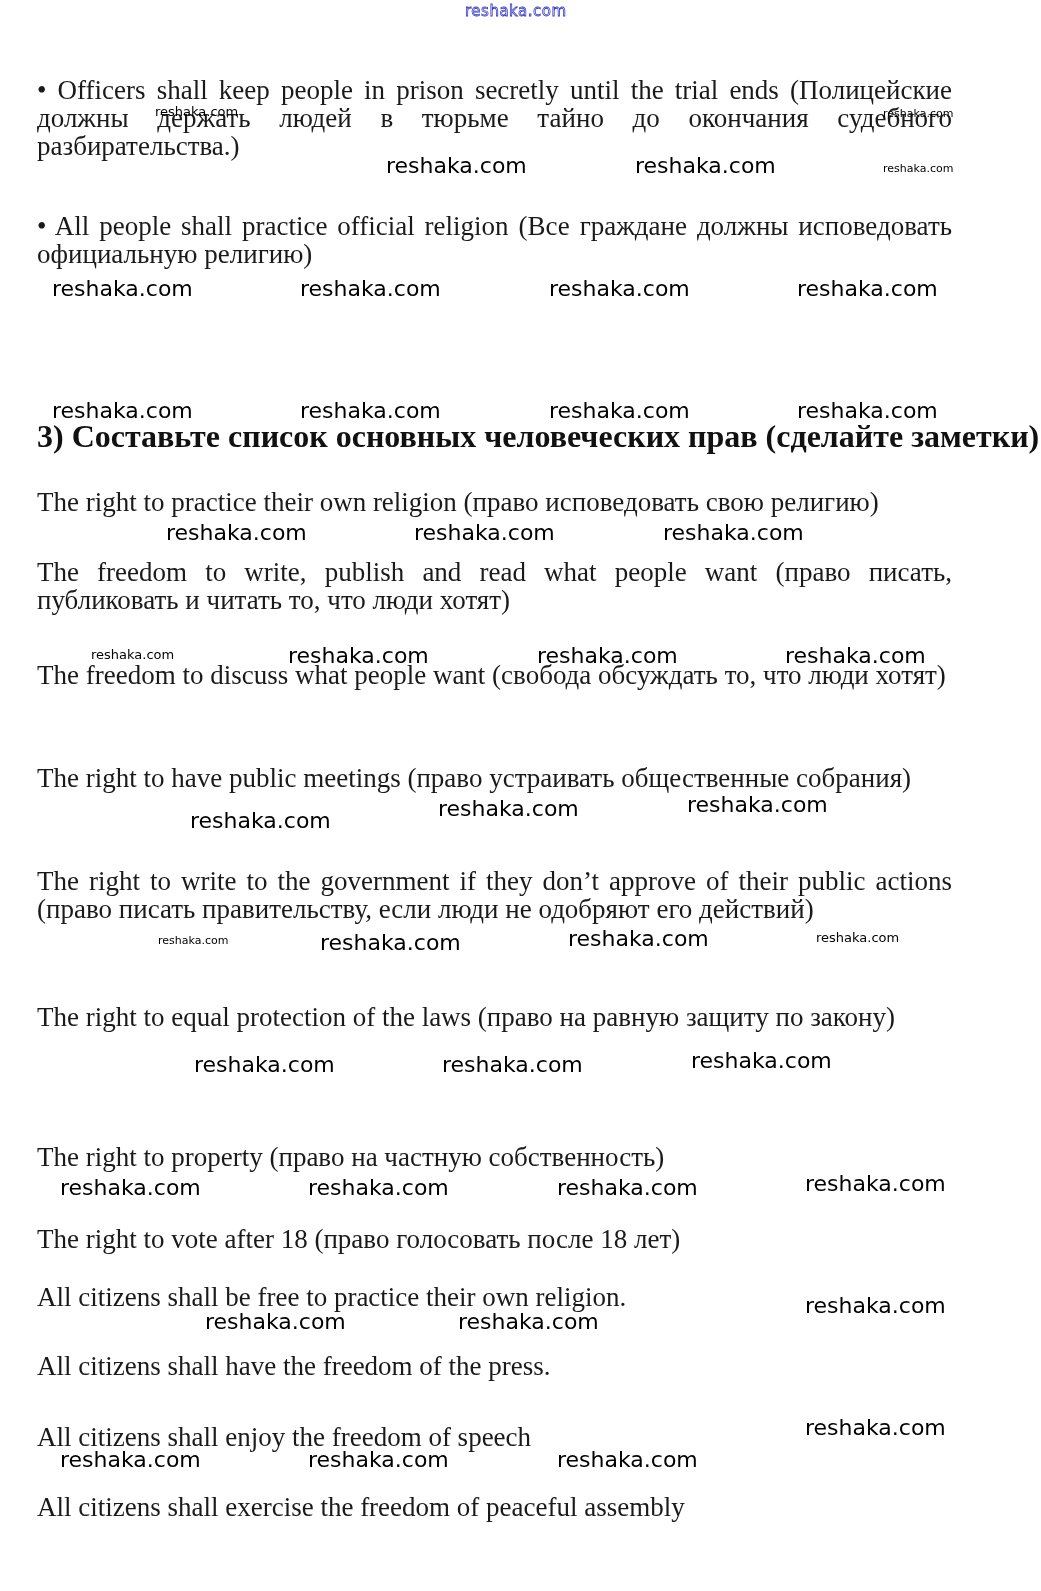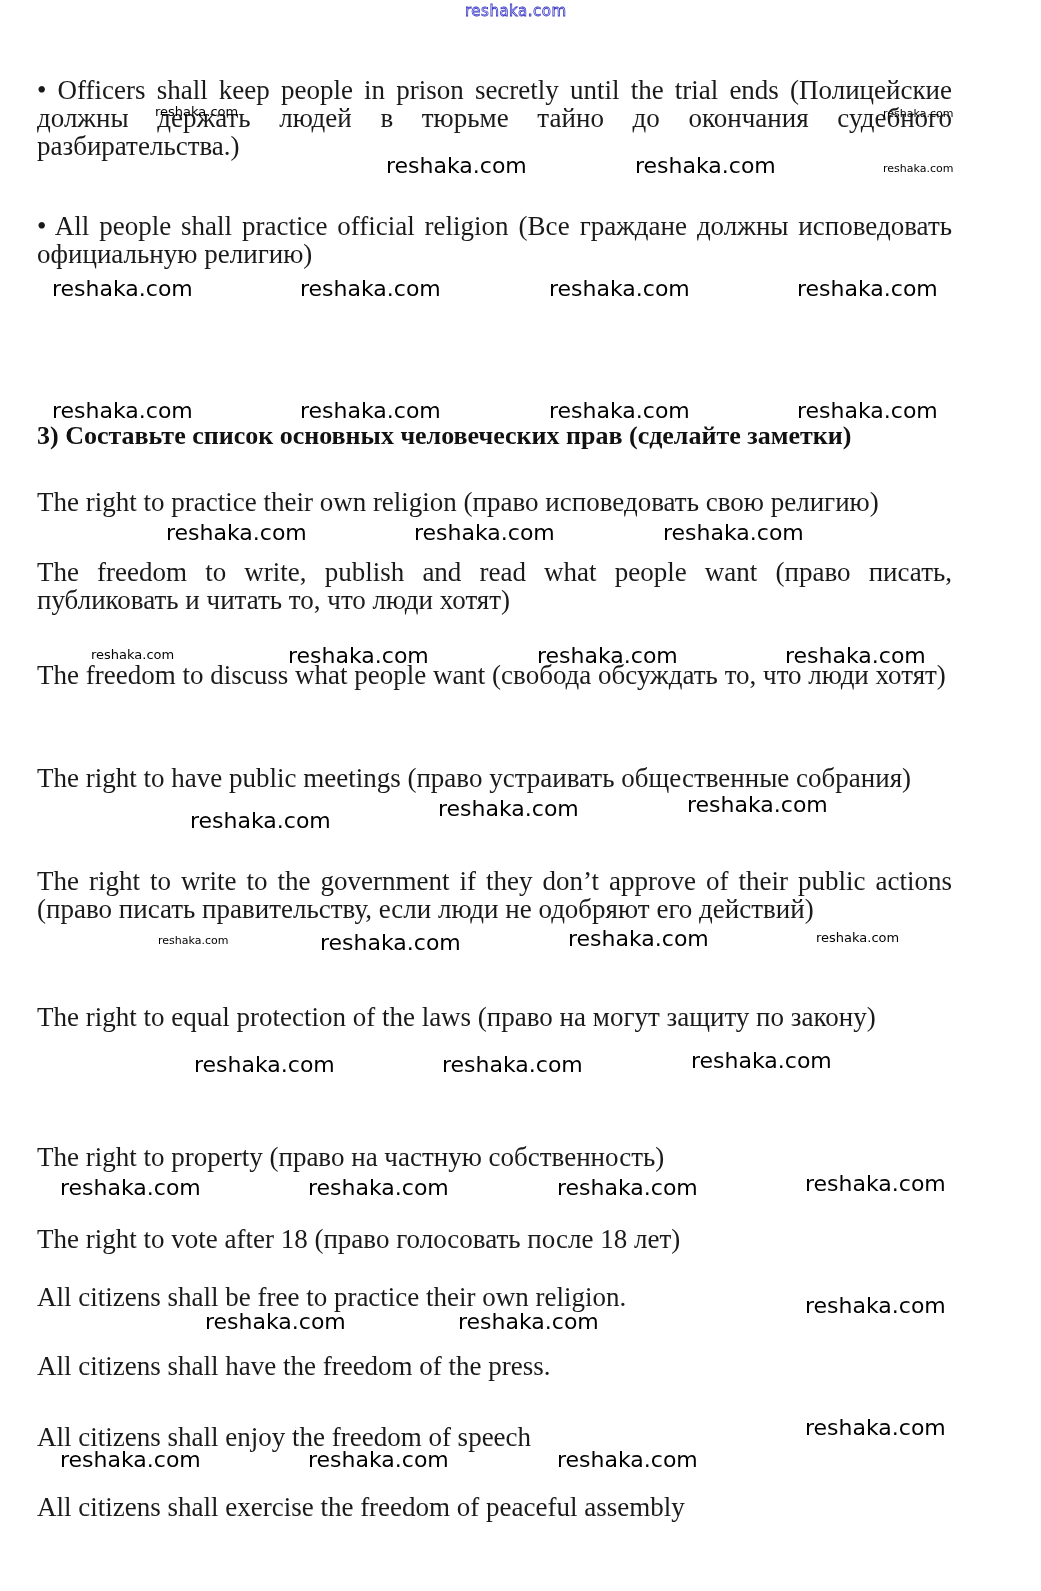--- a/index.html
+++ b/index.html
@@ -1,20 +1,20 @@
 <!DOCTYPE html>
 <html><head>
   <meta charset="utf-8">
   <style>
     html, body { margin: 0; padding: 0; background: #ffffff; }
     body { width: 1041px; height: 1591px; position: relative; overflow: hidden; }
     .page { position: absolute; left: 0; top: 0; width: 983px; height: 1591px; }
     .topmark { position: absolute; left: 465px; top: 2px; font-family: "DejaVu Sans", sans-serif; font-size: 15px; color: #ffffff; -webkit-text-stroke: 0.8px #3b3bc8; letter-spacing: 0.5px; }
     .para { position: absolute; left: 37px; width: 915px; font-family: "Liberation Serif", serif; font-size: 27px; line-height: 28px; color: #1a1a1a; text-align: justify; text-align-last: left; }
-    .heading { position: absolute; left: 37px; width: 915px; font-family: "Liberation Serif", serif; font-weight: bold; font-size: 26px; line-height: 32px; color: #111; white-space: nowrap; }
+    .heading { position: absolute; left: 37px; width: 915px; font-family: "Liberation Serif", serif; font-weight: bold; font-size: 32px; line-height: 32px; color: #111; white-space: nowrap; }
     .wm { position: absolute; font-family: "DejaVu Sans", sans-serif; font-size: 22px; color: #000; white-space: nowrap; line-height: 24px; }
     .wm.sm { font-size: 11px; line-height: 12px; }
     .wm.md { font-size: 13px; line-height: 14px; }
   </style>
 </head>
 <body>
 
 <div class="page">
 
   <div class="topmark">reshaka.com</div>
@@ -22,21 +22,21 @@
   <div class="para" style="top:76px;">• Officers shall keep people in prison secretly until the trial ends (Полицейские должны держать людей в тюрьме тайно до окончания судебного разбирательства.)</div>
   <div class="para" style="top:212px;">• All people shall practice official religion (Все граждане должны исповедовать официальную религию)</div>
 
   <div class="heading" style="top:420px;">3) Составьте список основных человеческих прав (сделайте заметки)</div>
 
   <div class="para" style="top:488px;">The right to practice their own religion (право исповедовать свою религию)</div>
   <div class="para" style="top:661px;">The freedom to discuss what people want (свобода обсуждать то, что люди хотят)</div>
   <div class="para" style="top:558px;">The freedom to write, publish and read what people want (право писать, публиковать и читать то, что люди хотят)</div>
   <div class="para" style="top:764px;">The right to have public meetings (право устраивать общественные собрания)</div>
   <div class="para" style="top:867px;">The right to write to the government if they don’t approve of their public actions (право писать правительству, если люди не одобряют его действий)</div>
-  <div class="para" style="top:1003px;">The right to equal protection of the laws (право на могут защиту по закону)</div>
+  <div class="para" style="top:1003px;">The right to equal protection of the laws (право на равную защиту по закону)</div>
   <div class="para" style="top:1143px;">The right to property (право на частную собственность)</div>
   <div class="para" style="top:1213px;margin-top:12px;">The right to vote after 18 (право голосовать после 18 лет)</div>
 
   <div class="para" style="top:1283px;">All citizens shall be free to practice their own religion.</div>
   <div class="para" style="top:1352px;">All citizens shall have the freedom of the press.</div>
   <div class="para" style="top:1423px;">All citizens shall enjoy the freedom of speech</div>
   <div class="para" style="top:1493px;">All citizens shall exercise the freedom of peaceful assembly</div>
 
   <div class="wm md" style="left:155px;top:105px;">reshaka.com</div>
   <div class="wm sm" style="left:883px;top:108px;">reshaka.com</div>

